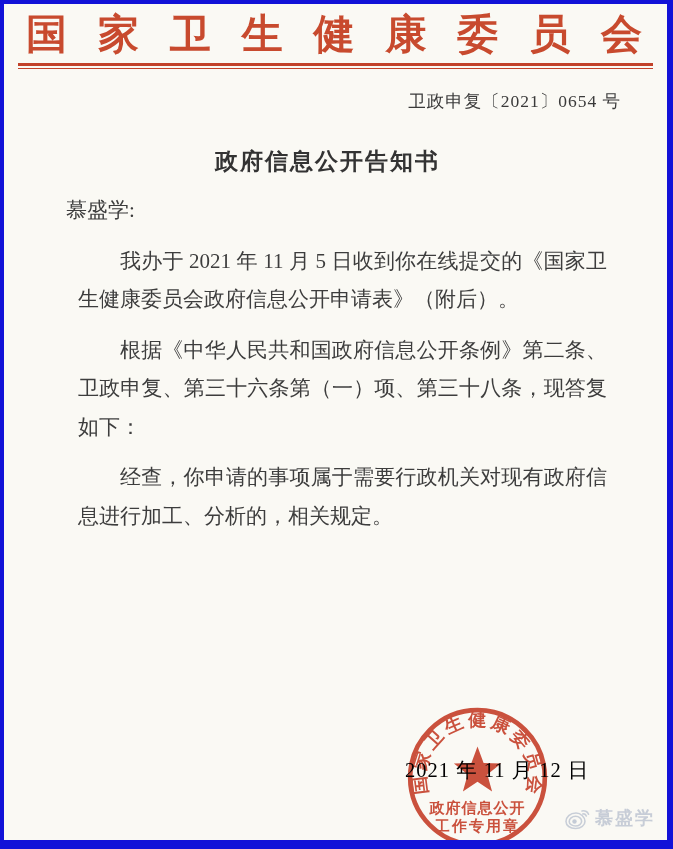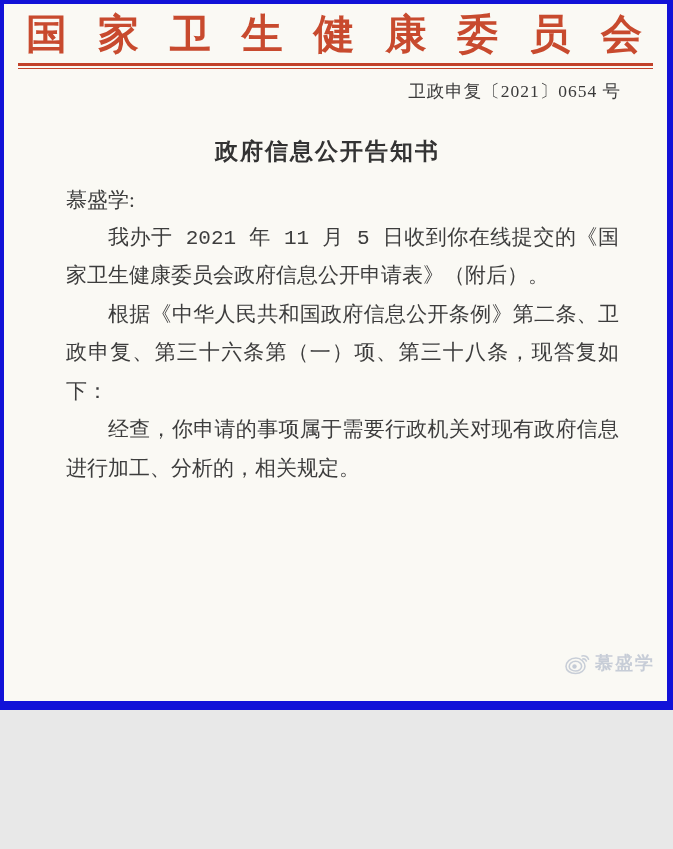--- a/index.html
+++ b/index.html
@@ -1,18 +1,18 @@
 <!DOCTYPE html>
 <html><head>
 <meta charset="utf-8">
 <style>
   html,body { margin:0; padding:0; background:#e8e8e8; }
   .frame {
     position:relative;
-    width:673px; height:710px;
+    width:673px; height:849px;
     background:#1212d8;
     box-sizing:border-box;
     font-family:"Liberation Serif","DejaVu Serif",serif;
     overflow:hidden;
   }
   .paper {
     position:absolute;
     left:4px; top:4px; right:6px; bottom:9px;
     background:#faf9f4;
     overflow:hidden;
@@ -28,21 +28,21 @@
     letter-spacing:0;
     white-space:nowrap;
   }
   .rule {
     margin:5px 14px 0 14px;
     height:2px;
     border-top:3px solid #c2422a;
     border-bottom:1px solid #c2422a;
   }
   .doc-number {
-    margin-top:10px;
+    margin-top:20px;
     padding-right:46px;
     text-align:right;
     font-size:17.5px;
     letter-spacing:1px;
     color:#3a3a3a;
   }
   .doc-title {
     margin:33px 16px 0 0;
     text-align:center;
     font-size:23px;
@@ -51,39 +51,39 @@
     color:#333333;
   }
   .body-text {
     margin:14px 48px 0 62px;
     font-size:21px;
     line-height:38.6px;
     color:#3d3d3d;
     text-align:justify;
   }
   .salutation { margin:0; }
-  .para { margin:0; text-indent:2em;font-family:Liberation Mono, monospace; }
+  .para { margin:12px; text-indent:2em; }
   .seal {
     position:absolute;
     left:401px; top:701px;
     width:145px; height:145px;
     pointer-events:none;
   }
   .seal svg { width:100%; height:100%; opacity:0.88; }
   .doc-date {
     position:absolute;
     left:401px; top:752px;
     font-size:20.5px;
     letter-spacing:1px;
     color:#000000;
     white-space:nowrap;
   }
   .watermark {
     position:absolute;
-    right:12px; bottom:26px;
+    right:12px; bottom:10px;
     display:flex;
     align-items:center;
     gap:4px;
     color:rgba(172,182,200,0.65);
     font-size:18px;
     font-weight:700;
     letter-spacing:2px;
     font-family:"Liberation Sans","DejaVu Sans",sans-serif;
   }
   .watermark svg { opacity:0.8; }

